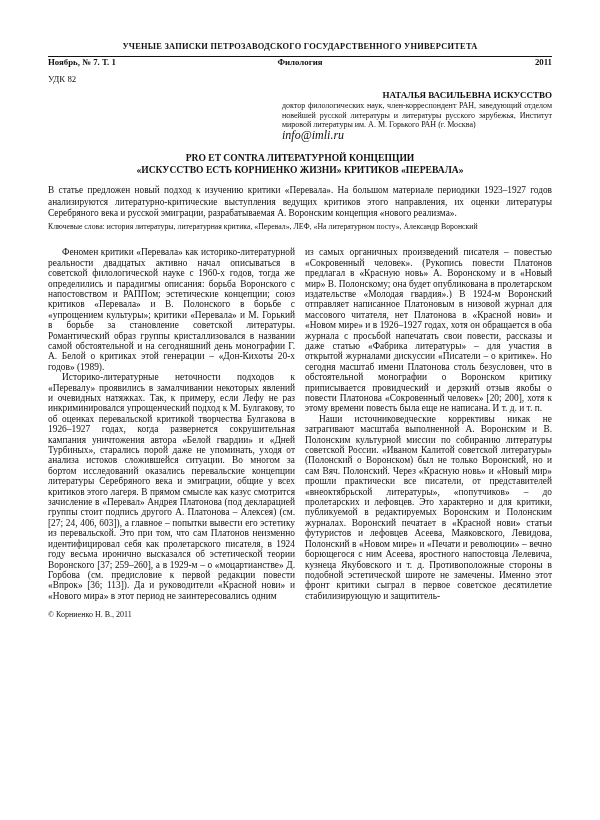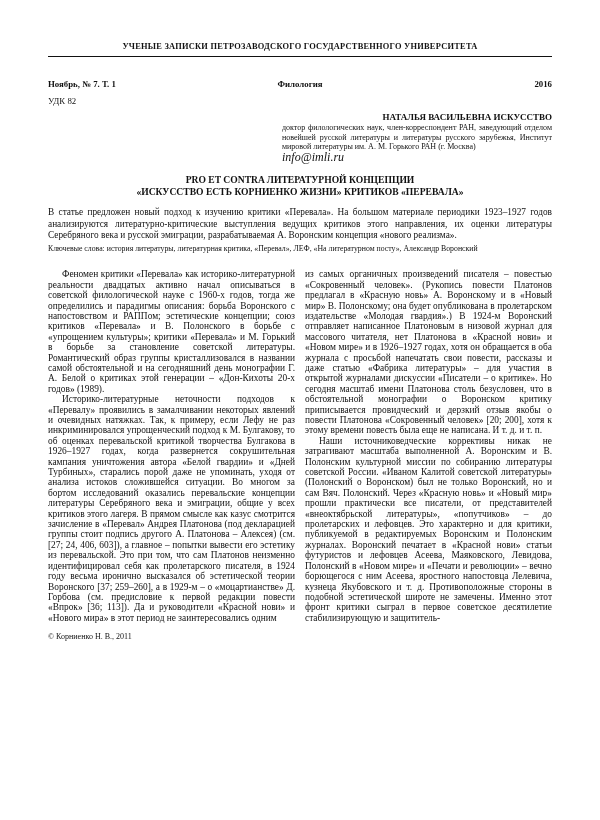--- a/index.html
+++ b/index.html
@@ -27,21 +27,21 @@
   .header-rule {
     border: none;
     border-top: 1px solid #111111;
     margin: 4px 0 0 0;
   }
   .issue-row {
     display: flex;
     align-items: flex-start;
     font-weight: bold;
     font-size: 8.8px;
-    margin-top: 22px;
+    margin-top: 0;
     line-height: 10px;
   }
   .issue-left  { flex: 1; text-align: left; }
   .issue-center{ flex: 1; text-align: center; }
   .issue-right { flex: 1; text-align: right; }
   .udc {
     font-size: 8.8px;
     margin-top: 7px;
     line-height: 10px;
   }
@@ -112,21 +112,21 @@
 
 <div class="page">
 
   <div class="journal-header">УЧЕНЫЕ ЗАПИСКИ ПЕТРОЗАВОДСКОГО ГОСУДАРСТВЕННОГО УНИВЕРСИТЕТА</div>
 
   <hr class="header-rule">
 
   <div class="issue-row">
     <span class="issue-left">Ноябрь, № 7. Т. 1</span>
     <span class="issue-center">Филология</span>
-    <span class="issue-right">2016</span>
+    <span class="issue-right">2011</span>
   </div>
 
   <div class="udc">УДК 82</div>
 
   <div class="author-block">
     <div class="author-name">НАТАЛЬЯ ВАСИЛЬЕВНА ИСКУССТВО</div>
     <div class="author-affiliation">доктор филологических наук, член-корреспондент РАН, заведующий отделом новейшей русской литературы и литературы русского зарубежья, Институт мировой литературы им. А. М. Горького РАН (г. Москва)</div>
     <div class="author-email">info@imli.ru</div>
   </div>
 

